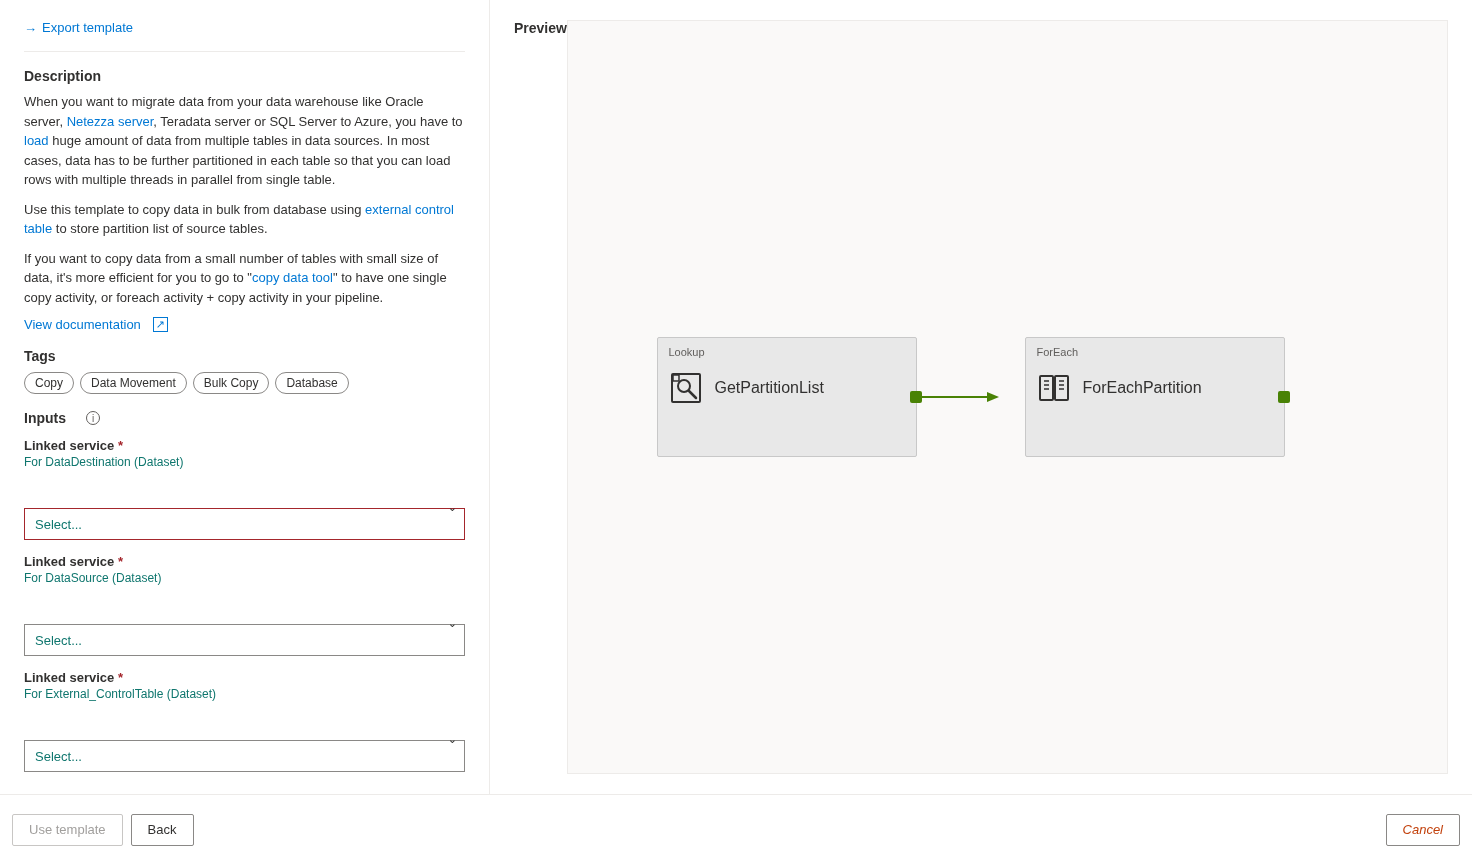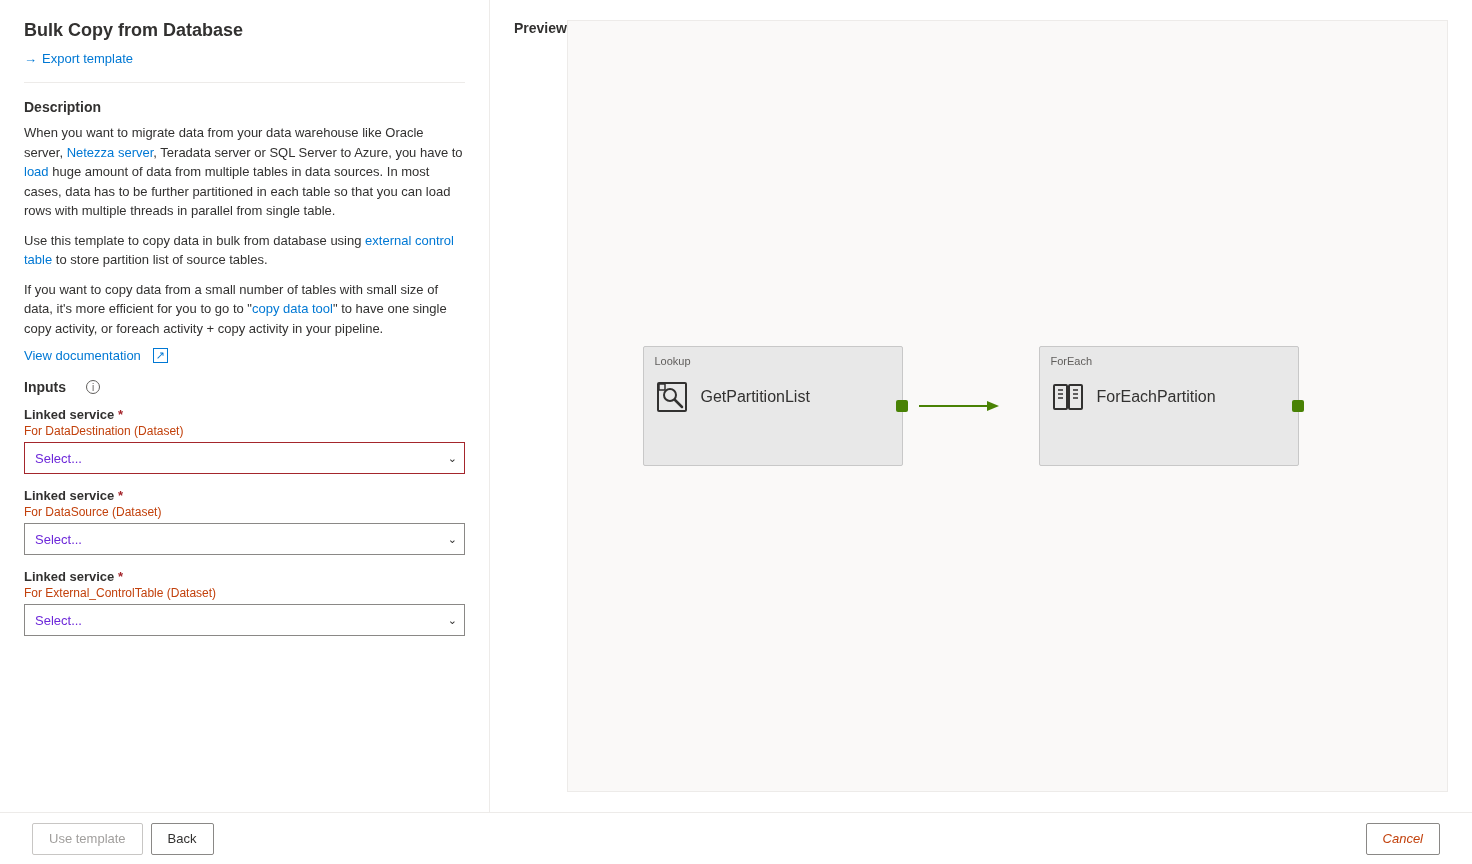--- a/index.html
+++ b/index.html
@@ -145,35 +145,36 @@
     }
 
     .input-label {
       font-size: 13px;
       font-weight: 600;
       margin-bottom: 2px;
     }
 
     .input-sublabel {
       font-size: 12px;
-      color: #c2410c;
+      color: #0f766e;
       margin-bottom: 4px;
     }
 
     .select-dropdown {
       width: 100%;
       height: 32px;
       border: 1px solid #8a8886;
       background: #fff;
       padding: 0 30px 0 10px;
       font-size: 13px;
-      color: #6d28d9;
+      color: #0f766e;
       appearance: none;
       cursor: pointer;
       position: relative;
+      margin-top: 35px;
     }
 
     .select-wrapper {
       position: relative;
       width: 100%;
     }
 
     .select-wrapper.error .select-dropdown {
       border: 1px solid #a4262c;
     }
@@ -210,21 +211,21 @@
       position: relative;
       display: flex;
       align-items: center;
       justify-content: center;
       overflow: hidden;
     }
 
     .pipeline-diagram {
       display: flex;
       align-items: center;
-      gap: 16px;
+      gap: 2px;
       transform: translateX(-60px);
       padding-left: 48px;
     }
 
     .activity-box {
       background: #e8e8e8;
       border: 1px solid #c8c8c8;
       border-radius: 2px;
       width: 260px;
       height: 120px;
@@ -292,25 +293,25 @@
       width: 80px;
     }
 
     .arrow-line svg {
       width: 80px;
       height: 20px;
     }
 
     
     .footer {
-      height: 52px;
+      height: 70px;
       border-top: 1px solid #edebe9;
       display: flex;
       align-items: center;
-      padding: 0 32px;
+      padding: 0 12px;
       background: #fff;
       justify-content: space-between;
     }
 
     .footer-left {
       display: flex;
       align-items: center;
       gap: 8px;
     }
 
@@ -356,21 +357,20 @@
   </style>
 </head>
 <body>
 
 <div class="page-container">
 
   <div class="main-content">
 
     <div class="left-panel">
 
-      <h1 class="page-title">Bulk Copy from Database</h1>
 
       <a class="export-template-link">
         <span>→</span>
         <span>Export template</span>
       </a>
 
       <hr class="divider">
 
       <div>
         <div class="section-title">Description</div>
@@ -382,20 +382,29 @@
         </p>
         <p class="description-text">
           If you want to copy data from a small number of tables with small size of data, it's more efficient for you to go to "<span class="link-text">copy data tool</span>" to have one single copy activity, or foreach activity + copy activity in your pipeline.
         </p>
         <a class="view-docs-link">
           <span>View documentation</span>
           <span style="font-size:11px; border: 1px solid #0078d4; padding: 0 2px;">↗</span>
         </a>
       </div>
 
+      <div class="tags-section">
+        <div class="section-title">Tags</div>
+        <div class="tags-container">
+          <span class="tag-pill">Copy</span>
+          <span class="tag-pill">Data Movement</span>
+          <span class="tag-pill">Bulk Copy</span>
+          <span class="tag-pill">Database</span>
+        </div>
+      </div>
 
       <div class="inputs-section">
         <div class="inputs-title-row">
           <span class="inputs-title">Inputs</span>
           <span class="info-icon">i</span>
         </div>
 
         <div class="input-group">
           <div class="input-label">Linked service <span style="color:#a4262c">*</span></div>
           <div class="input-sublabel">For DataDestination (Dataset)</div>

